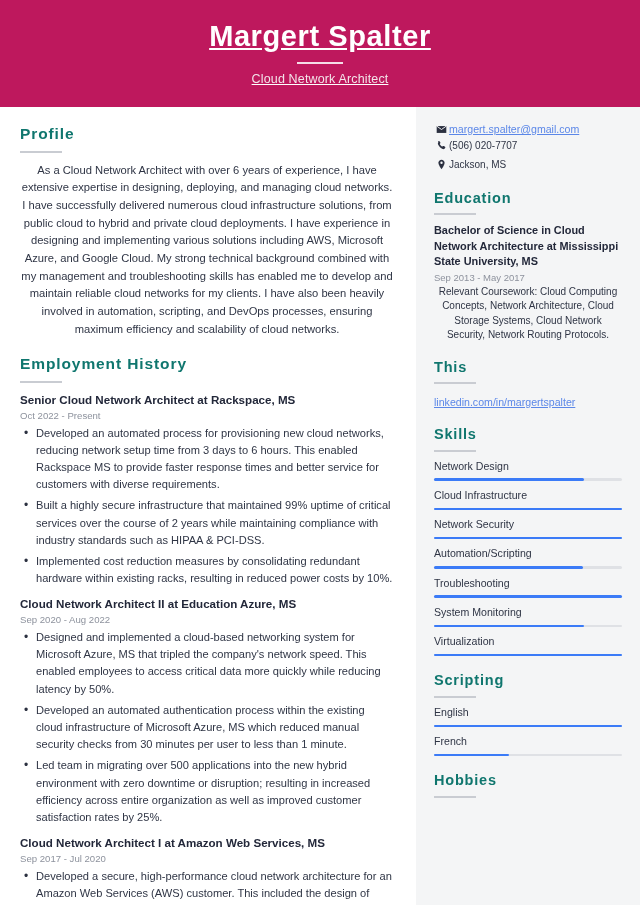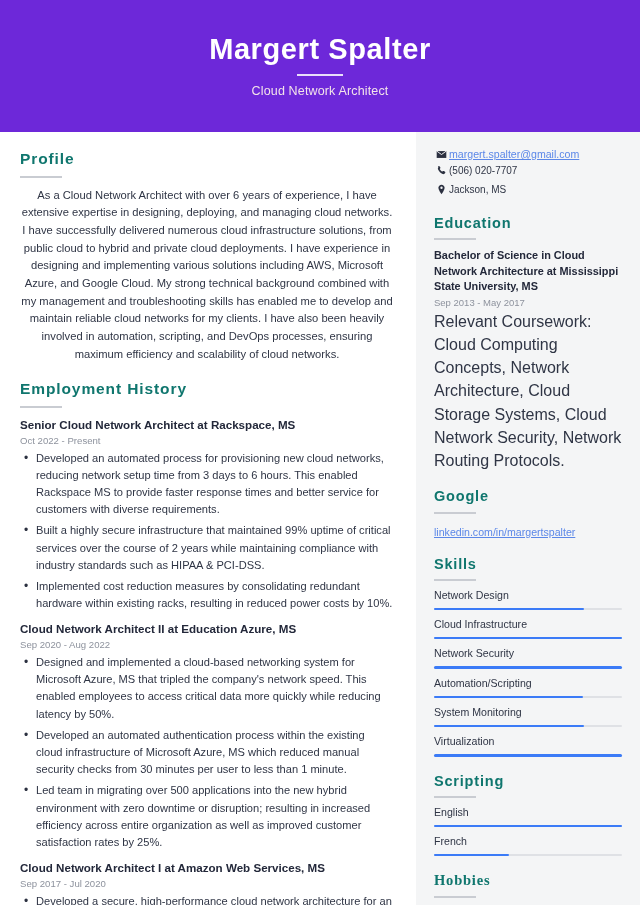--- a/index.html
+++ b/index.html
@@ -7,25 +7,26 @@
   body {
     font-family:"Liberation Sans", sans-serif;
     background:#ffffff;
     color:#2b3040;
     overflow:hidden;
   }
   .page { position:relative; width:640px; height:905px; background:#fff; }
 
   
   .header {
-    background:#6d28d9;
-    height:132px;
+    background:#be185d;
+    height:107px;
     display:flex; flex-direction:column;
     align-items:center; justify-content:center;
     color:#fff;
+    text-decoration:underline;
   }
   .name {
     font-size:29px; font-weight:700; letter-spacing:.6px;
     color:#ffffff; line-height:1.1;
   }
   .name-divider {
     width:46px; height:2px; background:rgba(255,255,255,.85);
     margin:9px 0 8px 0;
   }
   .headline { font-size:12.5px; color:#f3e3e9; letter-spacing:.15px; }
@@ -70,29 +71,29 @@
     width:15px; min-width:15px; display:flex; justify-content:center;
     padding-top:1px; color:#2b3040;
   }
   .c-ico svg { display:block; }
   .c-txt { font-size:10px; color:#2f3545; line-height:1.45; }
   .link { color:#5b87e8; text-decoration:underline; font-size:10.6px; word-break:break-all; }
 
   .side-block { margin-bottom:16px; }
   .edu-deg { font-size:10.9px; font-weight:700; color:#23283a; line-height:1.42; }
   .edu-dates { font-size:9.5px; color:#8d929d; margin:2px 0 2px 0; }
-  .edu-course { font-size:16px; color:#2f3545; line-height:1.45; }
+  .edu-course { font-size:10px; color:#2f3545; line-height:1.45;text-align:center; }
 
   
   .skill { margin-bottom:8px; }
   .skill-label { font-size:10.6px; color:#2f3545; margin-bottom:5px; line-height:1.3; }
   .track { position:relative; width:100%; height:2.5px; background:#dfe1e5; border-radius:2px; }
   .fill  { position:absolute; left:0; top:0; height:100%; background:#3b7bf7; border-radius:2px; }
 
-  .hobbies-title { margin-top:8px;font-family:Liberation Serif, serif; }
+  .hobbies-title { margin-top:8px; }
 </style>
 </head>
 <body>
 
 <div class="page">
 
   <div class="header">
     <div class="name">Margert Spalter</div>
     <div class="name-divider"></div>
     <div class="headline">Cloud Network Architect</div>
@@ -175,21 +176,21 @@
 
       <div class="side-block">
         <div class="sec-title sm">Education</div>
         <div class="sec-rule sm"></div>
         <div class="edu-deg">Bachelor of Science in Cloud Network Architecture at Mississippi State University, MS</div>
         <div class="edu-dates">Sep 2013 - May 2017</div>
         <div class="edu-course">Relevant Coursework: Cloud Computing Concepts, Network Architecture, Cloud Storage Systems, Cloud Network Security, Network Routing Protocols.</div>
       </div>
 
       <div class="side-block">
-        <div class="sec-title sm">Google</div>
+        <div class="sec-title sm">This</div>
         <div class="sec-rule sm"></div>
         <div id="links-container"><a class="link" href="#">linkedin.com/in/margertspalter</a></div>
       </div>
 
       <div class="side-block">
         <div class="sec-title sm">Skills</div>
         <div class="sec-rule sm"></div>
         <div id="skills-container">
             <div class="skill">
               <div class="skill-label">Network Design</div>
@@ -206,20 +207,26 @@
             <div class="skill">
               <div class="skill-label">Network Security</div>
               <div class="track">
                 <div class="fill" style="width: 100%; background: rgb(59, 123, 247);"></div>
               </div>
             </div>
             <div class="skill">
               <div class="skill-label">Automation/Scripting</div>
               <div class="track">
                 <div class="fill" style="width: 79%; background: rgb(59, 123, 247);"></div>
+              </div>
+            </div>
+            <div class="skill">
+              <div class="skill-label">Troubleshooting</div>
+              <div class="track">
+                <div class="fill" style="width: 100%; background: rgb(59, 123, 247);"></div>
               </div>
             </div>
             <div class="skill">
               <div class="skill-label">System Monitoring</div>
               <div class="track">
                 <div class="fill" style="width: 80%; background: rgb(59, 123, 247);"></div>
               </div>
             </div>
             <div class="skill">
               <div class="skill-label">Virtualization</div>

